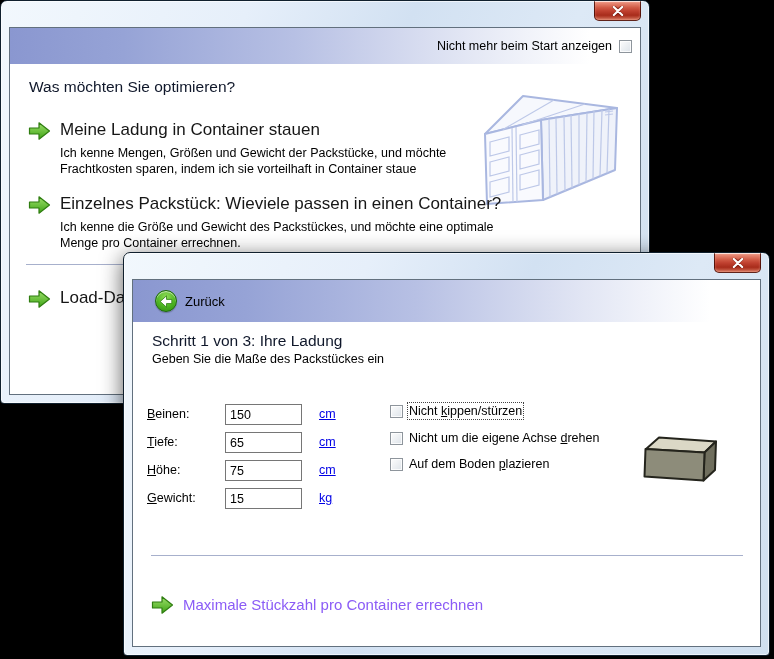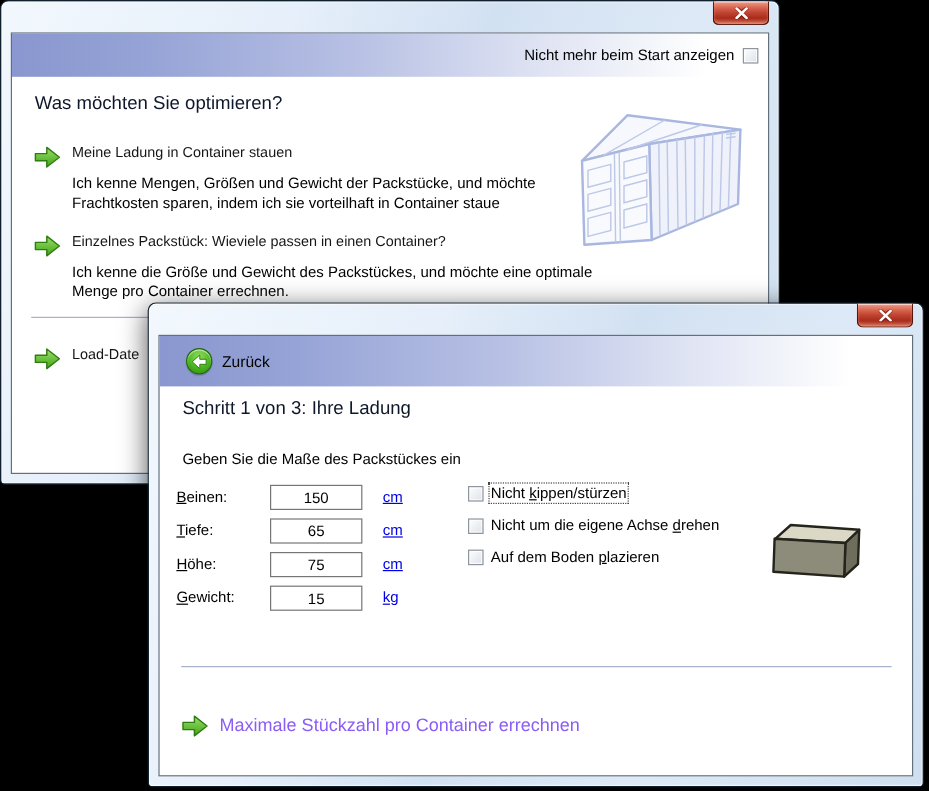--- a/index.html
+++ b/index.html
@@ -57,21 +57,21 @@
     box-shadow:inset 0 0 0 1px rgba(255,255,255,.8);
     cursor:pointer;
     flex:none;
   }
 
   .section-heading {
     position:absolute;
     font-size:15.5px;
     color:#0f172a;
   }
-  .opt-title { position:absolute; font-size:12px; color:#161616; cursor:pointer; }
+  .opt-title { position:absolute; font-size:17px; color:#161616; cursor:pointer; }
   .opt-desc  { position:absolute; font-size:12.5px; color:#000; line-height:16px; }
   .arrow-ico { position:absolute; width:23px; height:20px; cursor:pointer; }
   .hdivider  { position:absolute; height:1px; background:#a7b0cc; }
 
   
   #front-window { left:123px; top:252px; width:647px; height:404px; }
   #front-window .banner { height:42px; display:flex; align-items:center; padding-left:22px; gap:8px; }
   .back-circle {
     width:22px; height:22px; border-radius:50%;
     background:radial-gradient(circle at 50% 30%,#90dd58 0%,#4cb421 55%,#2c8a0e 100%);
@@ -86,21 +86,20 @@
 
   .fld-label { position:absolute; font-size:12.5px; }
   .fld-input {
     position:absolute;
     width:77px; height:21px;
     border:1px solid #767676;
     font-family:"Liberation Sans",sans-serif;
     font-size:12.5px;
     padding:1px 4px;
     background:#fff;
-    text-align:center;
   }
   .unit-link {
     position:absolute;
     font-size:12.5px;
     color:#0000e6;
     text-decoration:underline;
     cursor:pointer;
   }
   .cbx-row { position:absolute; display:flex; align-items:center; gap:6px; }
   .cbx-row .lbl { font-size:12.5px; white-space:nowrap; }
@@ -202,21 +201,21 @@
     <div class="banner">
       <span class="back-circle">
         <svg width="14" height="13" viewBox="0 0 14 13">
           <path d="M7.5 0.8 L1.2 6.5 L7.5 12.2 V8.6 H12.8 V4.4 H7.5 Z" fill="#fff" stroke="#2a7d0e" stroke-width="0.8"></path>
         </svg>
       </span>
       <span class="back-label">Zurück</span>
     </div>
 
     <div class="section-heading" style="left:19px;top:52px;">Schritt 1 von 3: Ihre Ladung</div>
-    <div class="instruction" style="left:19px;top:96px;">Geben Sie die Maße des Packstückes ein</div>
+    <div class="instruction" style="left:19px;top:72px;">Geben Sie die Maße des Packstückes ein</div>
 
     <div class="fld-label" style="left:14px;top:127px;"><span class="u">B</span><span>einen:</span></div>
     <input class="fld-input" style="left: 92px; top: 124px;" value="150">
     <span class="unit-link" style="left:186px;top:127px;">cm</span>
 
     <div class="fld-label" style="left:14px;top:155px;"><span class="u">T</span><span>iefe:</span></div>
     <input class="fld-input" style="left: 92px; top: 152px;" value="65">
     <span class="unit-link" style="left:186px;top:155px;">cm</span>
 
     <div class="fld-label" style="left:14px;top:183px;"><span class="u">H</span><span>öhe:</span></div>

